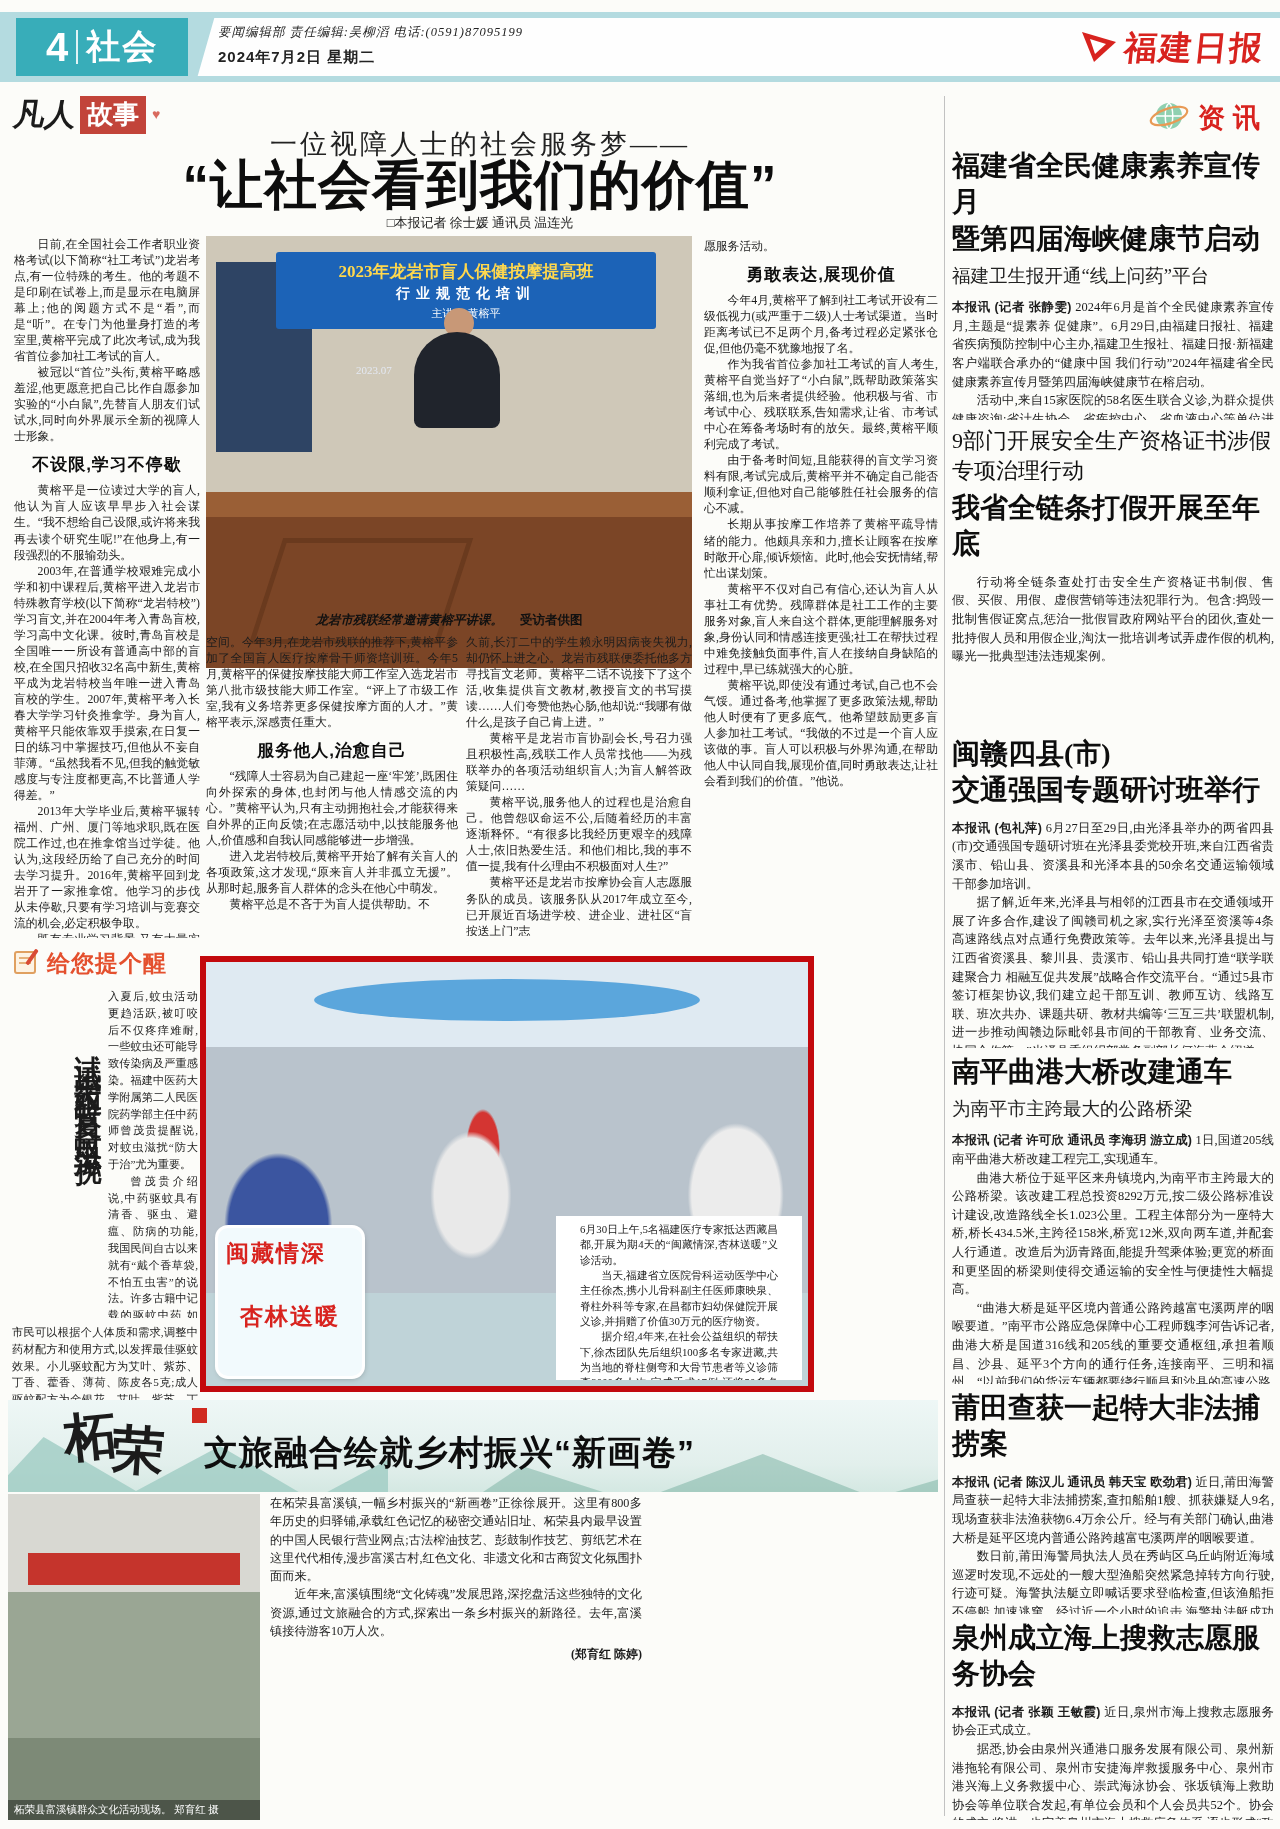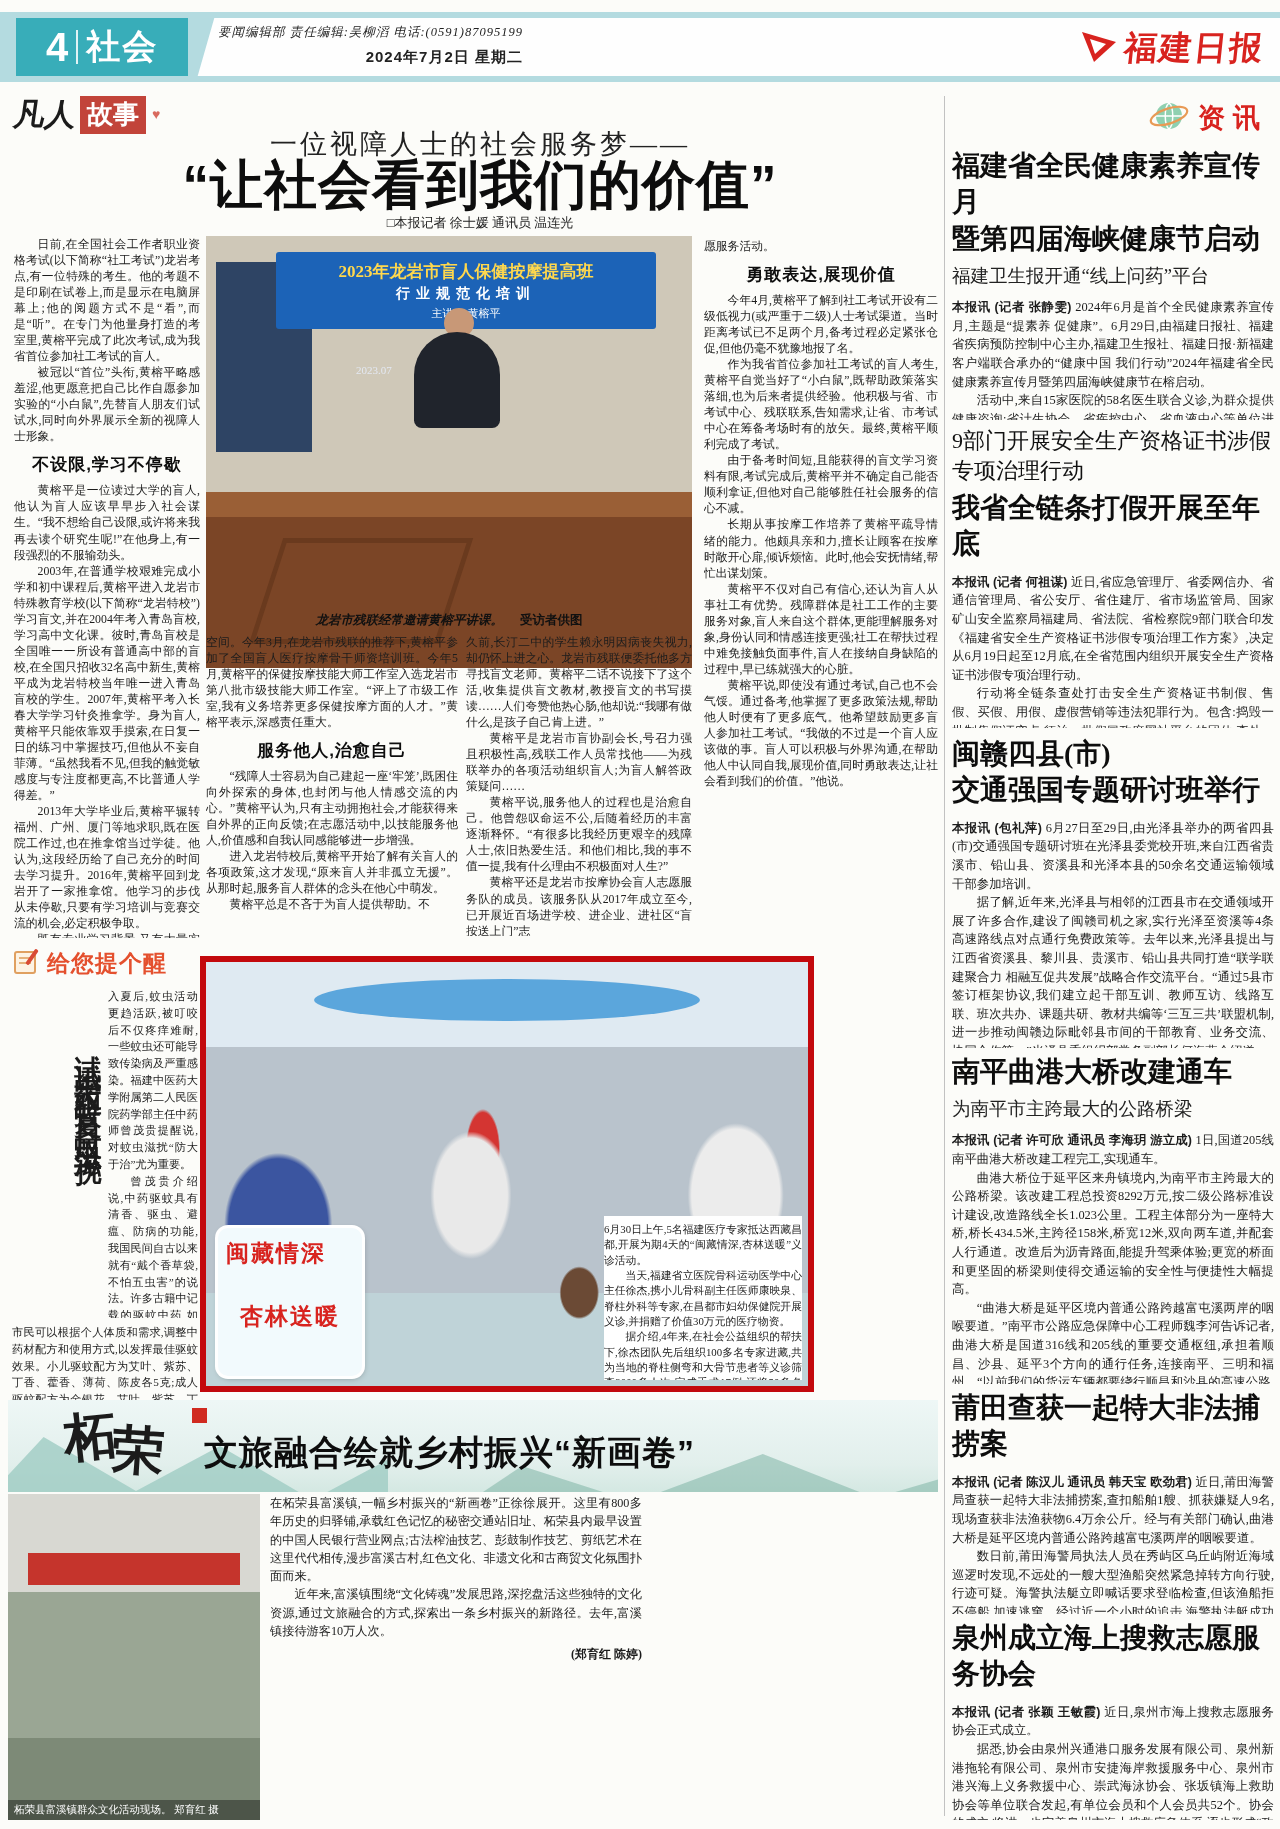--- a/index.html
+++ b/index.html
@@ -10,21 +10,21 @@
   .band-white{position:absolute;left:206px;top:6px;right:-60px;height:58px;background:#fefefe;
               transform:skewX(-16deg);}
   .secbox{position:absolute;left:16px;top:18px;width:172px;height:58px;background:#38adb9;
           display:flex;align-items:center;justify-content:center;gap:8px;color:#fff;
           font-family:"Liberation Sans",sans-serif;font-weight:700;}
   .secbox .num{font-size:40px;line-height:1;}
   .secbox .bar{width:2px;height:34px;background:#fff;opacity:.85;}
   .secbox .sec{font-size:34px;letter-spacing:2px;}
   .edinfo{position:absolute;left:218px;top:24px;font-size:13px;color:#222;letter-spacing:1px;}
   .edinfo .l1{font-style:italic;font-size:12.5px;}
-  .edinfo .l2{font-family:"Liberation Sans",sans-serif;font-weight:700;font-size:15px;margin-top:7px;font-style:normal;text-align:right;}
+  .edinfo .l2{font-family:"Liberation Sans",sans-serif;font-weight:700;font-size:15px;margin-top:7px;font-style:normal;}
   .masthead{position:absolute;right:16px;top:26px;display:flex;align-items:center;gap:6px;}
   .masthead .mtxt{color:#d8231f;font-weight:900;font-size:33px;letter-spacing:2px;
                   transform:skewX(-6deg);font-family:"Liberation Serif",serif;}
   
   .fanren{position:absolute;left:14px;top:94px;display:flex;align-items:center;gap:4px;}
   .fanren .fr1{font-size:31px;font-weight:900;transform:skewX(-8deg);}
   .fanren .fr2{background:#c2443a;color:#fff;font-size:26px;font-weight:700;padding:1px 7px 2px;}
   .fanren .heart{color:#d96a5e;font-size:14px;margin-left:2px;}
   .kicker{position:absolute;left:110px;top:126px;width:740px;text-align:center;
           font-size:27px;color:#222;letter-spacing:3px;}
@@ -84,21 +84,21 @@
         radial-gradient(80px 120px at 88% 55%, #ececec 0 55%, transparent 60%),
         radial-gradient(30px 40px at 62% 78%, #6b4a35 0 60%, transparent 66%),
         linear-gradient(#dfeaf2 0 20%, #b9c3cc 20% 78%, #bfd3d8 78% 100%);
       overflow:hidden;}
   .mz-wave{position:absolute;left:18%;top:4%;width:64%;height:10%;background:#2f8fd4;border-radius:50%;opacity:.75;}
   .mz-banner{position:absolute;left:12px;bottom:10px;width:128px;height:128px;background:#f2fafd;
              border-radius:10px;box-shadow:0 0 0 3px #fff,1px 2px 6px rgba(0,0,0,.35);padding:10px 8px;}
   .mz-banner .mzb{color:#d8231f;font-weight:900;font-size:23px;letter-spacing:2px;}
   .mz-banner .mzb.b2{margin-top:32px;margin-left:14px;}
   .mz-cap{position:absolute;right:6px;bottom:6px;width:198px;height:152px;background:#fff;
-          padding:6px 0;overflow:hidden;}
+          padding:6px 24px;overflow:hidden;}
   .mz-cap .bp{font-size:10.8px;line-height:1.42;}
   
   .zr{position:absolute;left:8px;top:1400px;width:930px;height:422px;overflow:hidden;}
   .zr-head{position:relative;width:100%;height:92px;
            background:linear-gradient(#eef7f6,#e2efec 70%,#d4e8e2);overflow:hidden;}
   .zr-m1{position:absolute;left:-40px;bottom:-26px;width:420px;height:90px;background:#9fccc3;
          clip-path:polygon(0 100%,18% 10%,40% 70%,60% 20%,82% 80%,100% 35%,100% 100%);opacity:.8;}
   .zr-m2{position:absolute;right:-60px;bottom:-30px;width:560px;height:80px;background:#7fb5a5;
          clip-path:polygon(0 100%,15% 30%,35% 75%,58% 15%,78% 70%,100% 25%,100% 100%);opacity:.55;}
   .zr-callig{position:absolute;left:56px;top:2px;width:150px;}
@@ -315,21 +315,20 @@
       <div class="sb-body">
         <p class="bp ni"><b class="lead">本报讯 (记者 张静雯) </b><span>2024年6月是首个全民健康素养宣传月,主题是“提素养 促健康”。6月29日,由福建日报社、福建省疾病预防控制中心主办,福建卫生报社、福建日报·新福建客户端联合承办的“健康中国 我们行动”2024年福建省全民健康素养宣传月暨第四届海峡健康节在榕启动。</span></p>
         <p class="bp">活动中,来自15家医院的58名医生联合义诊,为群众提供健康咨询;省计生协会、省疾控中心、省血液中心等单位进行科普宣传,让居民在“家门口”享受优质医疗服务。活动现场设置了8个趣味打卡点,让群众在欢乐中体验餐桌智慧和中医非遗文化。福建卫生报团队搭建的“线上问药”公益药事服务平台于当天正式上线,市民可从平台免费获得由专业药师提供的用药咨询、用药科普等,还有新药试用资讯、服药助手、家庭药箱管理、公益健康活动等药事服务信息。当天,首批入驻平台的32位药学健康大使代表登台亮相。</p>
       </div>
     </div>
 
     <div class="sb-art" id="sb-a2">
       <p class="sb-kick">9部门开展安全生产资格证书涉假专项治理行动</p>
       <p class="sb-title">我省全链条打假开展至年底</p>
       <div class="sb-body">
-        <p class="bp ni"><b class="lead">本报讯 (记者 何祖谋) </b><span>近日,省应急管理厅、省委网信办、省通信管理局、省公安厅、省住建厅、省市场监管局、国家矿山安全监察局福建局、省法院、省检察院9部门联合印发《福建省安全生产资格证书涉假专项治理工作方案》,决定从6月19日起至12月底,在全省范围内组织开展安全生产资格证书涉假专项治理行动。</span></p>
         <p class="bp">行动将全链条查处打击安全生产资格证书制假、售假、买假、用假、虚假营销等违法犯罪行为。包含:捣毁一批制售假证窝点,惩治一批假冒政府网站平台的团伙,查处一批持假人员和用假企业,淘汰一批培训考试弄虚作假的机构,曝光一批典型违法违规案例。</p>
       </div>
     </div>
 
     <div class="sb-art" id="sb-a3">
       <p class="sb-title">闽赣四县(市)</p>
       <p class="sb-title">交通强国专题研讨班举行</p>
       <div class="sb-body">
         <p class="bp ni"><b class="lead">本报讯 (包礼萍) </b><span>6月27日至29日,由光泽县举办的两省四县(市)交通强国专题研讨班在光泽县委党校开班,来自江西省贵溪市、铅山县、资溪县和光泽本县的50余名交通运输领域干部参加培训。</span></p>
         <p class="bp">据了解,近年来,光泽县与相邻的江西县市在交通领域开展了许多合作,建设了闽赣司机之家,实行光泽至资溪等4条高速路线点对点通行免费政策等。去年以来,光泽县提出与江西省资溪县、黎川县、贵溪市、铅山县共同打造“联学联建聚合力 相融互促共发展”战略合作交流平台。“通过5县市签订框架协议,我们建立起干部互训、教师互访、线路互联、班次共办、课题共研、教材共编等‘三互三共’联盟机制,进一步推动闽赣边际毗邻县市间的干部教育、业务交流、协同合作等。”光泽县委组织部常务副部长何海燕介绍道。</p>

